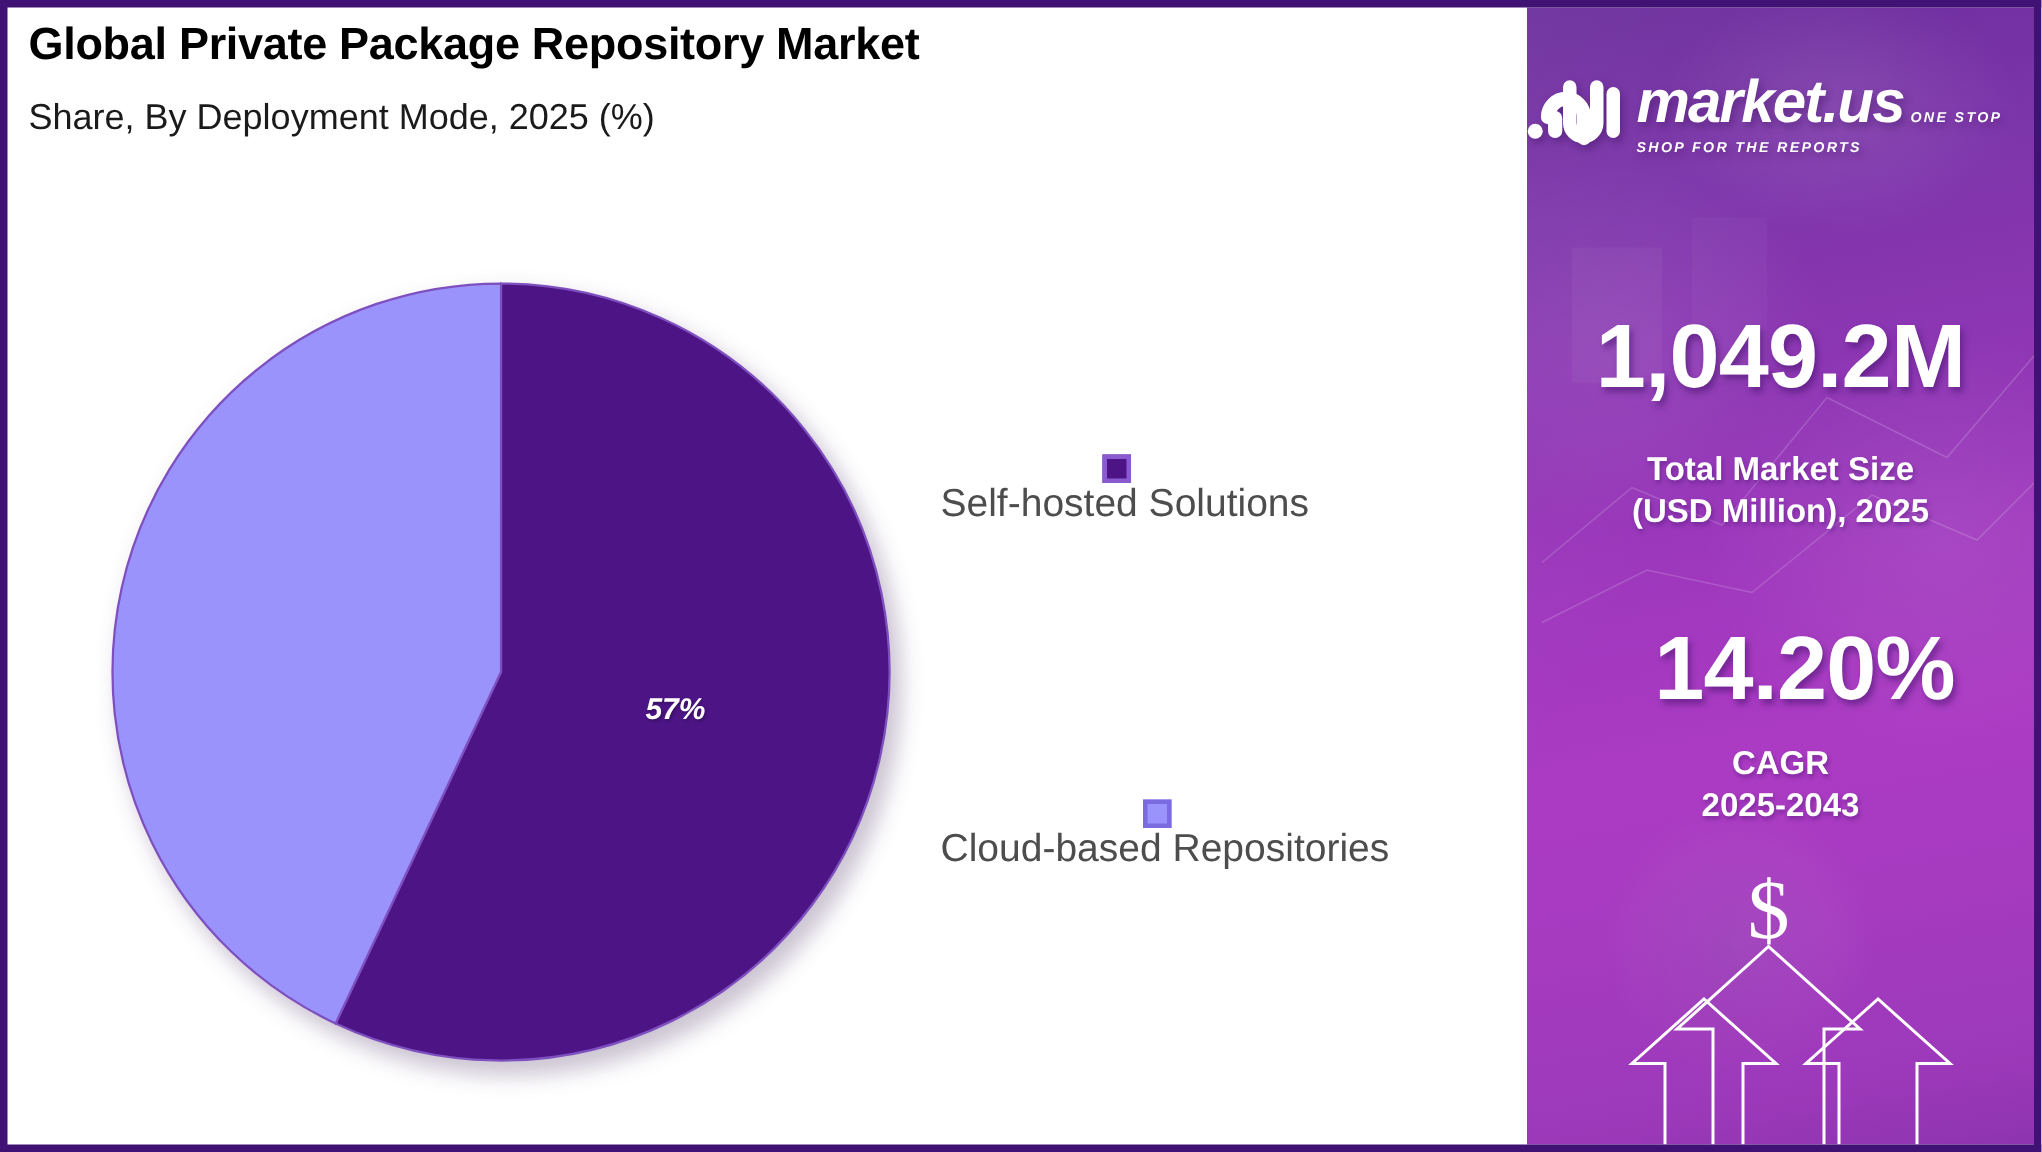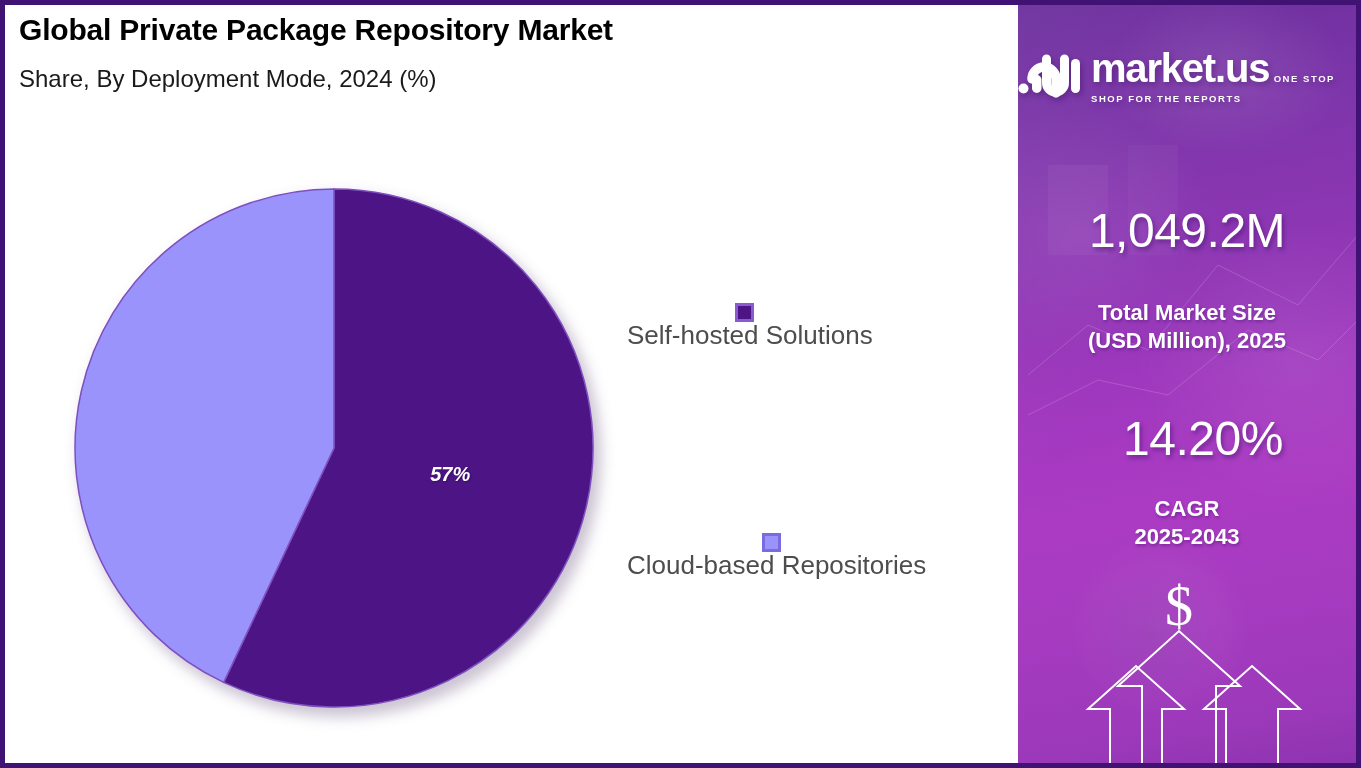--- a/index.html
+++ b/index.html
@@ -189,20 +189,21 @@
   .logo {
     position: absolute;
     left: 0;
     top: 44px;
     width: 100%;
     display: flex;
     flex-direction: row;
     align-items: center;
     justify-content: center;
     filter: drop-shadow(2px 3px 3px rgba(60,15,95,0.45));
+    font-style: italic;
   }
   .logo-mark { flex: 0 0 auto; margin-right: 9px; }
   .logo-word { text-align: left; }
   .logo-name {
     font-size: 40px;
     font-weight: bold;
     letter-spacing: -1.2px;
     line-height: 0.98;
     color: #ffffff;
   }
@@ -211,22 +212,22 @@
     font-weight: bold;
     letter-spacing: 1.55px;
     color: #ffffff;
     margin-top: 3px;
   }
 
   .stat-value {
     position: absolute;
     left: 0;
     width: 100%;
-    font-size: 48px;
-    font-weight: normal;
+    font-size: 60px;
+    font-weight: bold;
     letter-spacing: -0.5px;
     text-shadow: 2px 3px 4px rgba(70,20,110,0.55);
   }
   .stat-caption {
     position: absolute;
     left: 0;
     width: 100%;
     font-size: 22px;
     font-weight: bold;
     line-height: 1.26;
@@ -247,21 +248,21 @@
 </style>
 </head>
 <body>
 
 <div id="root">
 
   <div class="chart-card">
 
     <div class="titles">
       <div class="chart-title">Global Private Package Repository Market</div>
-      <div class="chart-subtitle">Share, By Deployment Mode, 2024 (%)</div>
+      <div class="chart-subtitle">Share, By Deployment Mode, 2025 (%)</div>
     </div>
 
     <div class="pie-wrap">
       <div class="pie-shadow"></div>
       <svg class="pie" viewBox="0 0 522 522">
         <g id="pie-slices">
             <path d="M 261 261 L 261.00 2.00 A 259 259 0 1 1 150.72 495.35 Z" fill="#4C1485" stroke="#7E4FBF" stroke-width="1.5"></path>
             <path d="M 261 261 L 150.72 495.35 A 259 259 0 0 1 261.00 2.00 Z" fill="#9B93FC" stroke="#7E4FBF" stroke-width="1.5"></path>
           </g>
       </svg>

